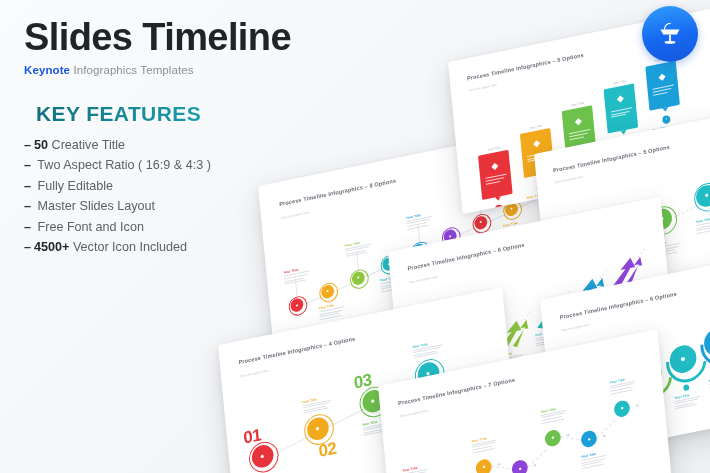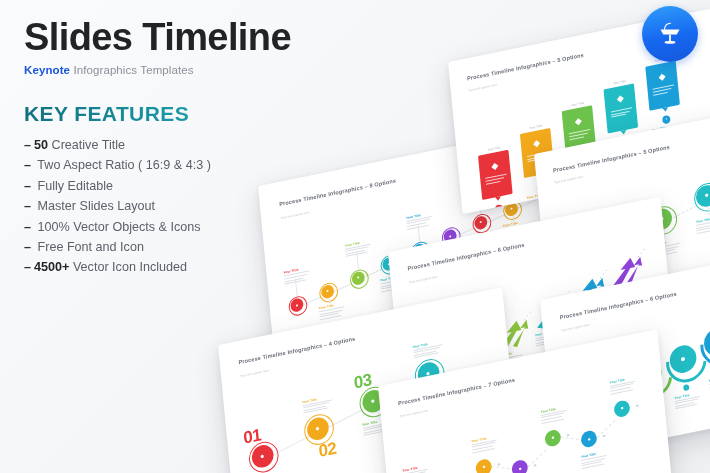--- a/index.html
+++ b/index.html
@@ -13,21 +13,21 @@
 
   
   .left-panel{position:absolute;left:24px;top:18px;width:330px;z-index:40;}
   .main-title{
     font-size:38px;font-weight:bold;color:#222325;letter-spacing:-0.6px;
     line-height:1.0;margin:0 0 8px 0;white-space:nowrap;
   }
   .subtitle{font-size:11.5px;color:#8b9099;letter-spacing:.1px;margin:0 0 26px 0;}
   .subtitle .brand{color:#1a56db;font-weight:bold;}
   .kf-title{
-    font-size:21px;font-weight:bold;letter-spacing:.4px;margin:0 0 9px 0;
+    font-size:21px;font-weight:bold;letter-spacing:.4px;margin:0 0 9px 12px;
     background:linear-gradient(90deg,#12707e 0%,#1aa0ad 55%,#2bb5bd 100%);
     -webkit-background-clip:text;background-clip:text;
     -webkit-text-fill-color:transparent;color:#17909c;
   }
   .feat-list{list-style:none;margin:0;padding:0;}
   .feat-list li{
     font-size:12.6px;color:#5c6169;line-height:1.62;white-space:nowrap;
   }
   .feat-list li .dash{color:#303238;font-weight:bold;margin-right:3px;}
   .feat-list li .strong{color:#232528;font-weight:bold;}
@@ -635,21 +635,20 @@
     <div class="subtitle">
       <span class="brand">Keynote</span>
       <span>Infographics Templates</span>
     </div>
     <div class="kf-title">KEY FEATURES</div>
     <ul class="feat-list" id="feat-list">
         <li><span class="dash">–</span><span class="strong">50 </span><span> Creative Title</span></li>
         <li><span class="dash">–</span><span> Two Aspect Ratio ( 16:9 &amp; 4:3 )</span></li>
         <li><span class="dash">–</span><span> Fully Editable</span></li>
         <li><span class="dash">–</span><span> Master Slides Layout</span></li>
-        <li><span class="dash">–</span><span> 100% Vector Objects &amp; Icons</span></li>
         <li><span class="dash">–</span><span> Free Font and Icon</span></li>
         <li><span class="dash">–</span><span class="strong">4500+ </span><span> Vector Icon Included</span></li>
       </ul>
   </div>
 
   <div class="keynote-badge">
     <svg width="30" height="30" viewBox="0 0 30 30">
       <path d="M5.5 10.5 L24.5 10.5 L21.8 15.6 L8.2 15.6 Z" fill="#ffffff"></path>
       <rect x="14.1" y="15.6" width="1.8" height="7.0" fill="#ffffff"></rect>
       <ellipse cx="15" cy="23.3" rx="5.4" ry="1.5" fill="#ffffff"></ellipse>

